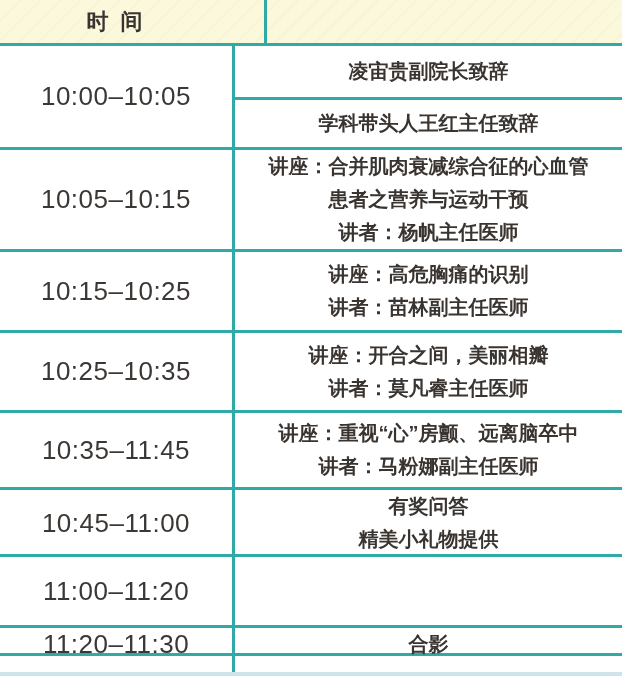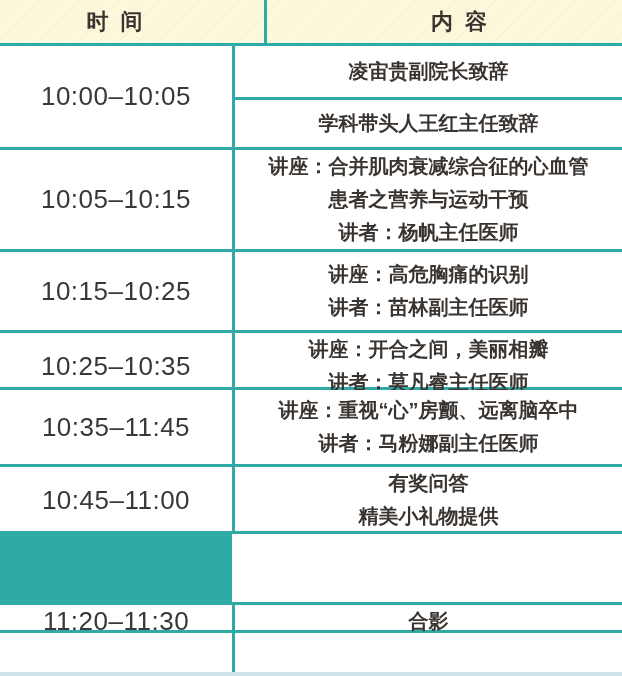--- a/index.html
+++ b/index.html
@@ -65,21 +65,20 @@
   .bottom-strip{height:4px;background:var(--bottom);}
 </style>
 </head>
 <body>
 
 <div class="page">
 
   <div class="row header-row" style="height:46px">
     <div class="hcell">时 间</div>
     <div class="vdiv"></div>
-    <div class="hcell">内 容</div>
   </div>
 
   <div class="row" style="height:104px">
     <div class="time-cell">10:00–10:05</div>
     <div class="vdiv"></div>
     <div class="split">
       <div class="subcell" style="height:51px">
         <span class="line">凌宙贵副院长致辞</span>
       </div>
       <div class="subdivider"></div>
@@ -101,21 +100,21 @@
 
   <div class="row" style="height:81px">
     <div class="time-cell">10:15–10:25</div>
     <div class="vdiv"></div>
     <div class="content-cell">
       <span class="line">讲座：高危胸痛的识别</span>
       <span class="line">讲者：苗林副主任医师</span>
     </div>
   </div>
 
-  <div class="row" style="height:57px">
+  <div class="row" style="height:80px">
     <div class="time-cell">10:25–10:35</div>
     <div class="vdiv"></div>
     <div class="content-cell">
       <span class="line">讲座：开合之间，美丽相瓣</span>
       <span class="line">讲者：莫凡睿主任医师</span>
     </div>
   </div>
 
   <div class="row" style="height:77px">
     <div class="time-cell">10:35–11:45</div>
@@ -129,20 +128,21 @@
   <div class="row" style="height:67px">
     <div class="time-cell">10:45–11:00</div>
     <div class="vdiv"></div>
     <div class="content-cell">
       <span class="line">有奖问答</span>
       <span class="line">精美小礼物提供</span>
     </div>
   </div>
 
   <div class="row" style="height:71px">
+    <div class="time-cell">11:00–11:20</div>
     <div class="vdiv"></div>
   </div>
 
   <div class="row" style="height:28px">
     <div class="time-cell">11:20–11:30</div>
     <div class="vdiv"></div>
     <div class="content-cell">
       <span class="line">合影</span>
     </div>
   </div>

